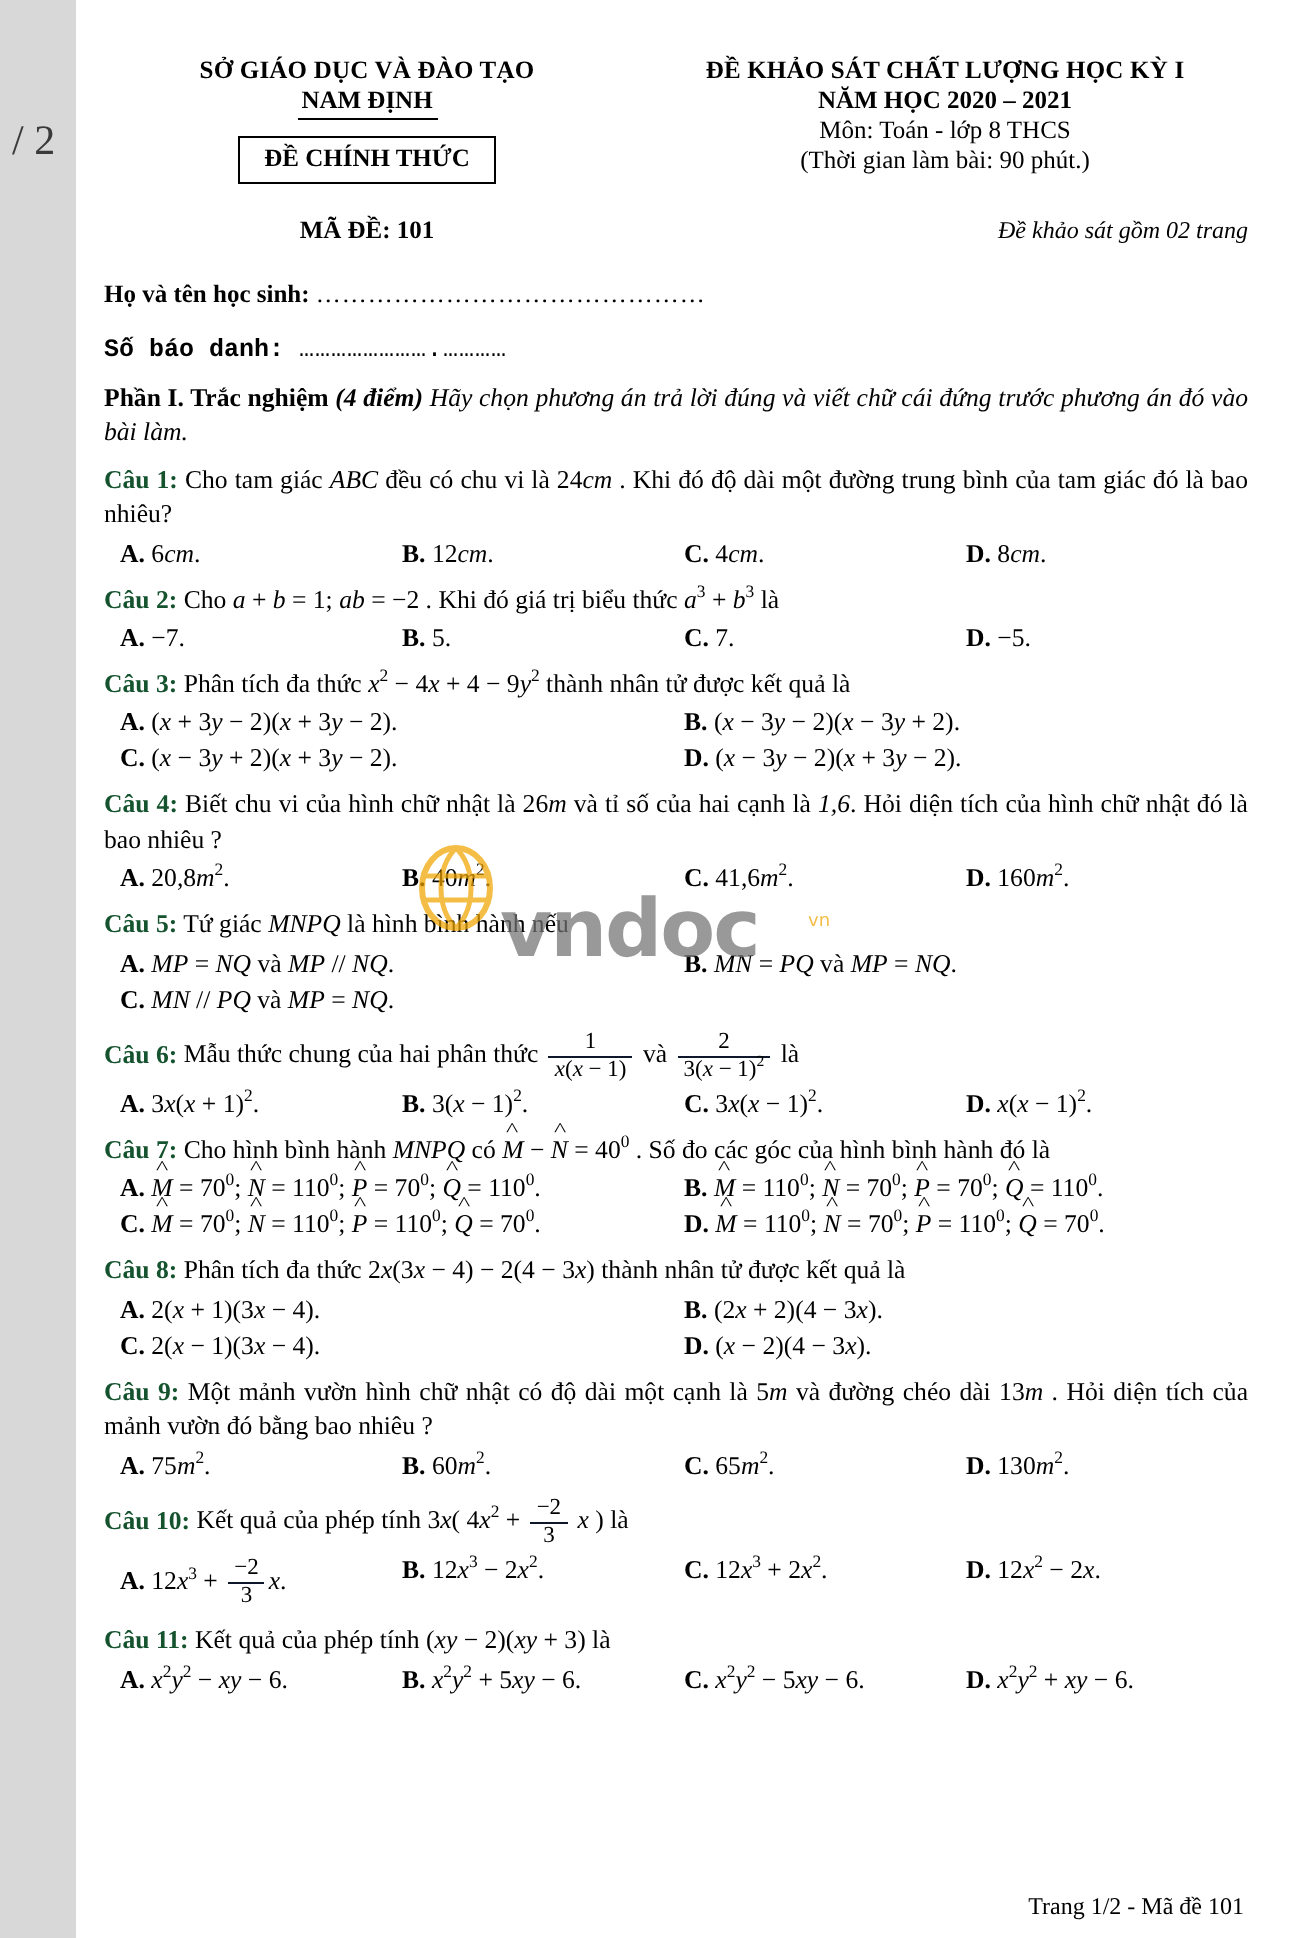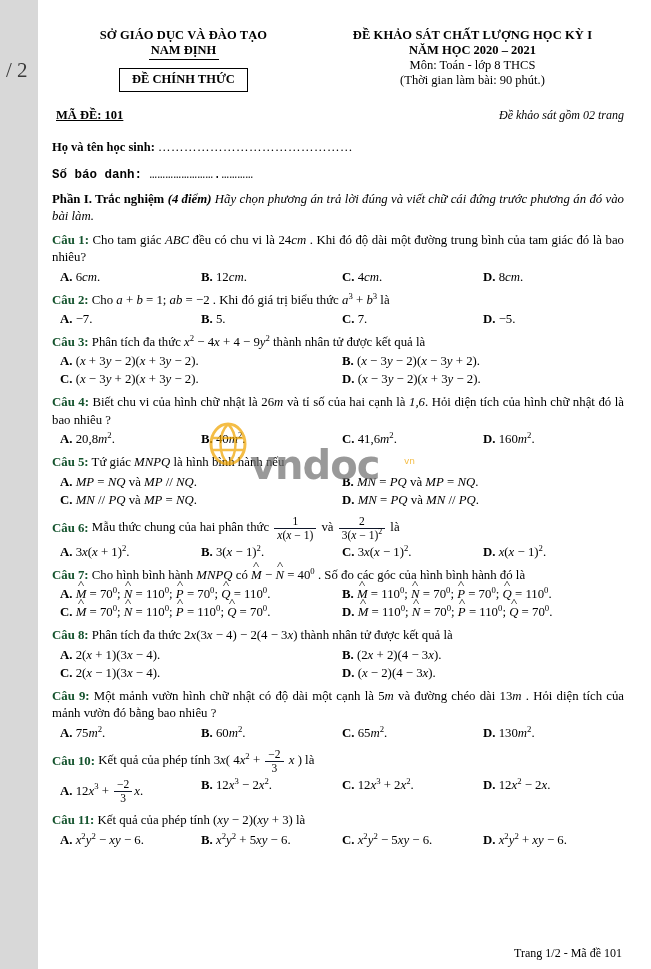--- a/index.html
+++ b/index.html
@@ -88,23 +88,23 @@
     padding: 3px 12px 4px 12px;
     font-weight: bold;
     font-size: 12.5px;
     margin-top: 5px;
   }
   .made {
     position: absolute;
     left: 18px;
     top: 108px;
     width: 255px;
-    font-weight: bold;
-    font-size: 12.5px;
-    text-decoration: underline;
+    text-align: center;
+    font-weight: bold;
+    font-size: 12.5px;
   }
   .gomtrang {
     position: absolute;
     right: 14px;
     top: 108px;
     font-style: italic;
     font-size: 12px;
   }
 
   
@@ -293,21 +293,20 @@
           <span class="opt"><span class="ol">C.</span> 41,6<i class="v">m</i><sup>2</sup>.</span>
           <span class="opt"><span class="ol">D.</span> 160<i class="v">m</i><sup>2</sup>.</span>
         </div>
         <div class="q"><span class="qlabel">Câu 5:</span><span> Tứ giác <i class="v">MNPQ</i> là hình bình hành nếu</span></div>
         <div class="opts row c2">
           <span class="opt"><span class="ol">A.</span> <i class="v">MP</i> = <i class="v">NQ</i> và <i class="v">MP</i> // <i class="v">NQ</i>.</span>
           <span class="opt"><span class="ol">B.</span> <i class="v">MN</i> = <i class="v">PQ</i> và <i class="v">MP</i> = <i class="v">NQ</i>.</span>
         </div>
         <div class="opts row c2">
           <span class="opt"><span class="ol">C.</span> <i class="v">MN</i> // <i class="v">PQ</i> và <i class="v">MP</i> = <i class="v">NQ</i>.</span>
-          <span class="opt"><span class="ol">D.</span> <i class="v">MN</i> = <i class="v">PQ</i> và <i class="v">MN</i> // <i class="v">PQ</i>.</span>
         </div>
         <div class="q"><span class="qlabel">Câu 6:</span><span> Mẫu thức chung của hai phân thức  <span class="frac"><span class="num">1</span><span class="den"><i class="v">x</i>(<i class="v">x</i> − 1)</span></span>  và  <span class="frac"><span class="num">2</span><span class="den">3(<i class="v">x</i> − 1)<sup>2</sup></span></span> là</span></div>
         <div class="opts row c4">
           <span class="opt"><span class="ol">A.</span> 3<i class="v">x</i>(<i class="v">x</i> + 1)<sup>2</sup>.</span>
           <span class="opt"><span class="ol">B.</span> 3(<i class="v">x</i> − 1)<sup>2</sup>.</span>
           <span class="opt"><span class="ol">C.</span> 3<i class="v">x</i>(<i class="v">x</i> − 1)<sup>2</sup>.</span>
           <span class="opt"><span class="ol">D.</span> <i class="v">x</i>(<i class="v">x</i> − 1)<sup>2</sup>.</span>
         </div>
         <div class="q"><span class="qlabel">Câu 7:</span><span> Cho hình bình hành <i class="v">MNPQ</i> có  <span class="hat"><i class="v">M</i></span> − <span class="hat"><i class="v">N</i></span> = 40<sup>0</sup> . Số đo các góc của hình bình hành đó là</span></div>
         <div class="opts row c2">

